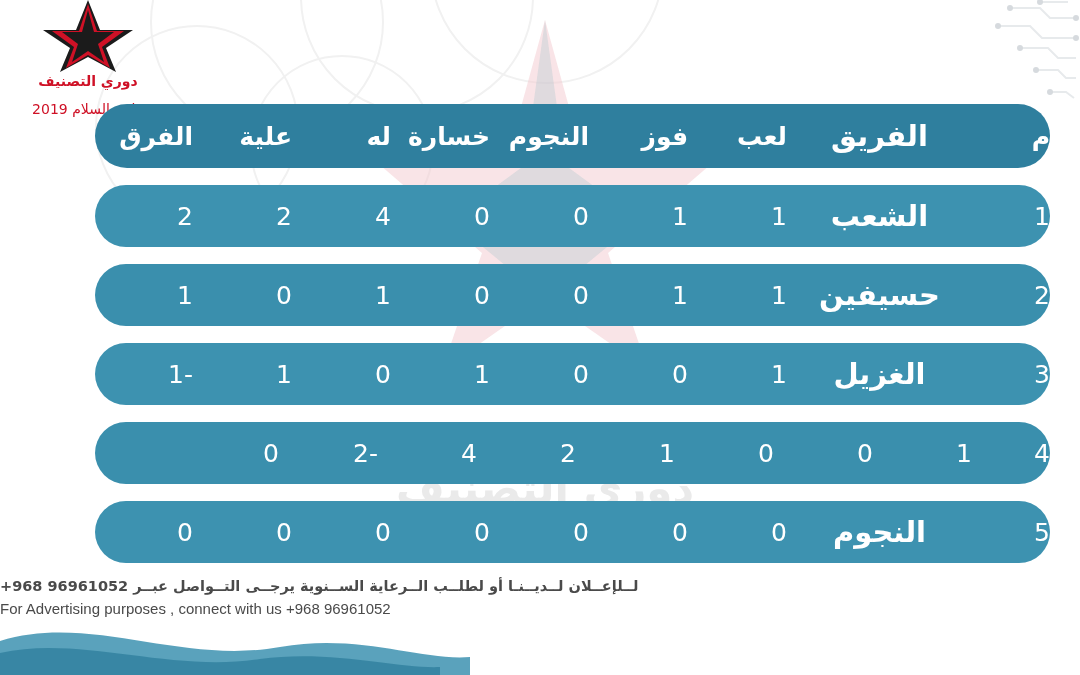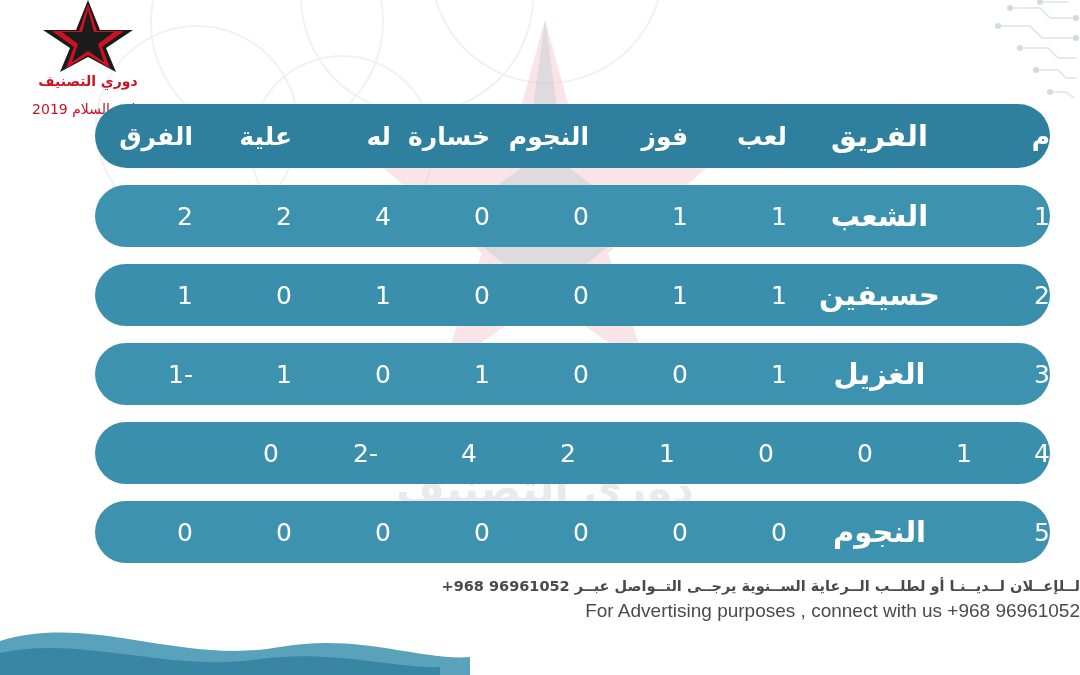--- a/index.html
+++ b/index.html
@@ -137,32 +137,32 @@
   .c-team { width: 185px; text-align: center; font-size: 29px; font-weight: bold; }
   .c-num  { width: 99px; }
   .row.header .c-team { font-weight: bold; }
 
   
   .footer {
     position: absolute;
     left: 0;
     top: 578px;
     width: 1080px;
-    text-align: right;
+    text-align: left;
     color: #4a4a4a;
   }
   .footer .ar {
     direction: rtl;
     font-size: 14.5px;
     font-weight: bold;
     letter-spacing: .4px;
     margin-bottom: 6px;
   }
   .footer .en {
-    font-size: 19px;
+    font-size: 15px;
     font-family: "Liberation Sans", sans-serif;
   }
 </style>
 </head>
 <body>
 
 <div class="bg-layer">
   <div class="circle-pat c1"></div>
   <div class="circle-pat c2"></div>
   <div class="circle-pat c3"></div>

